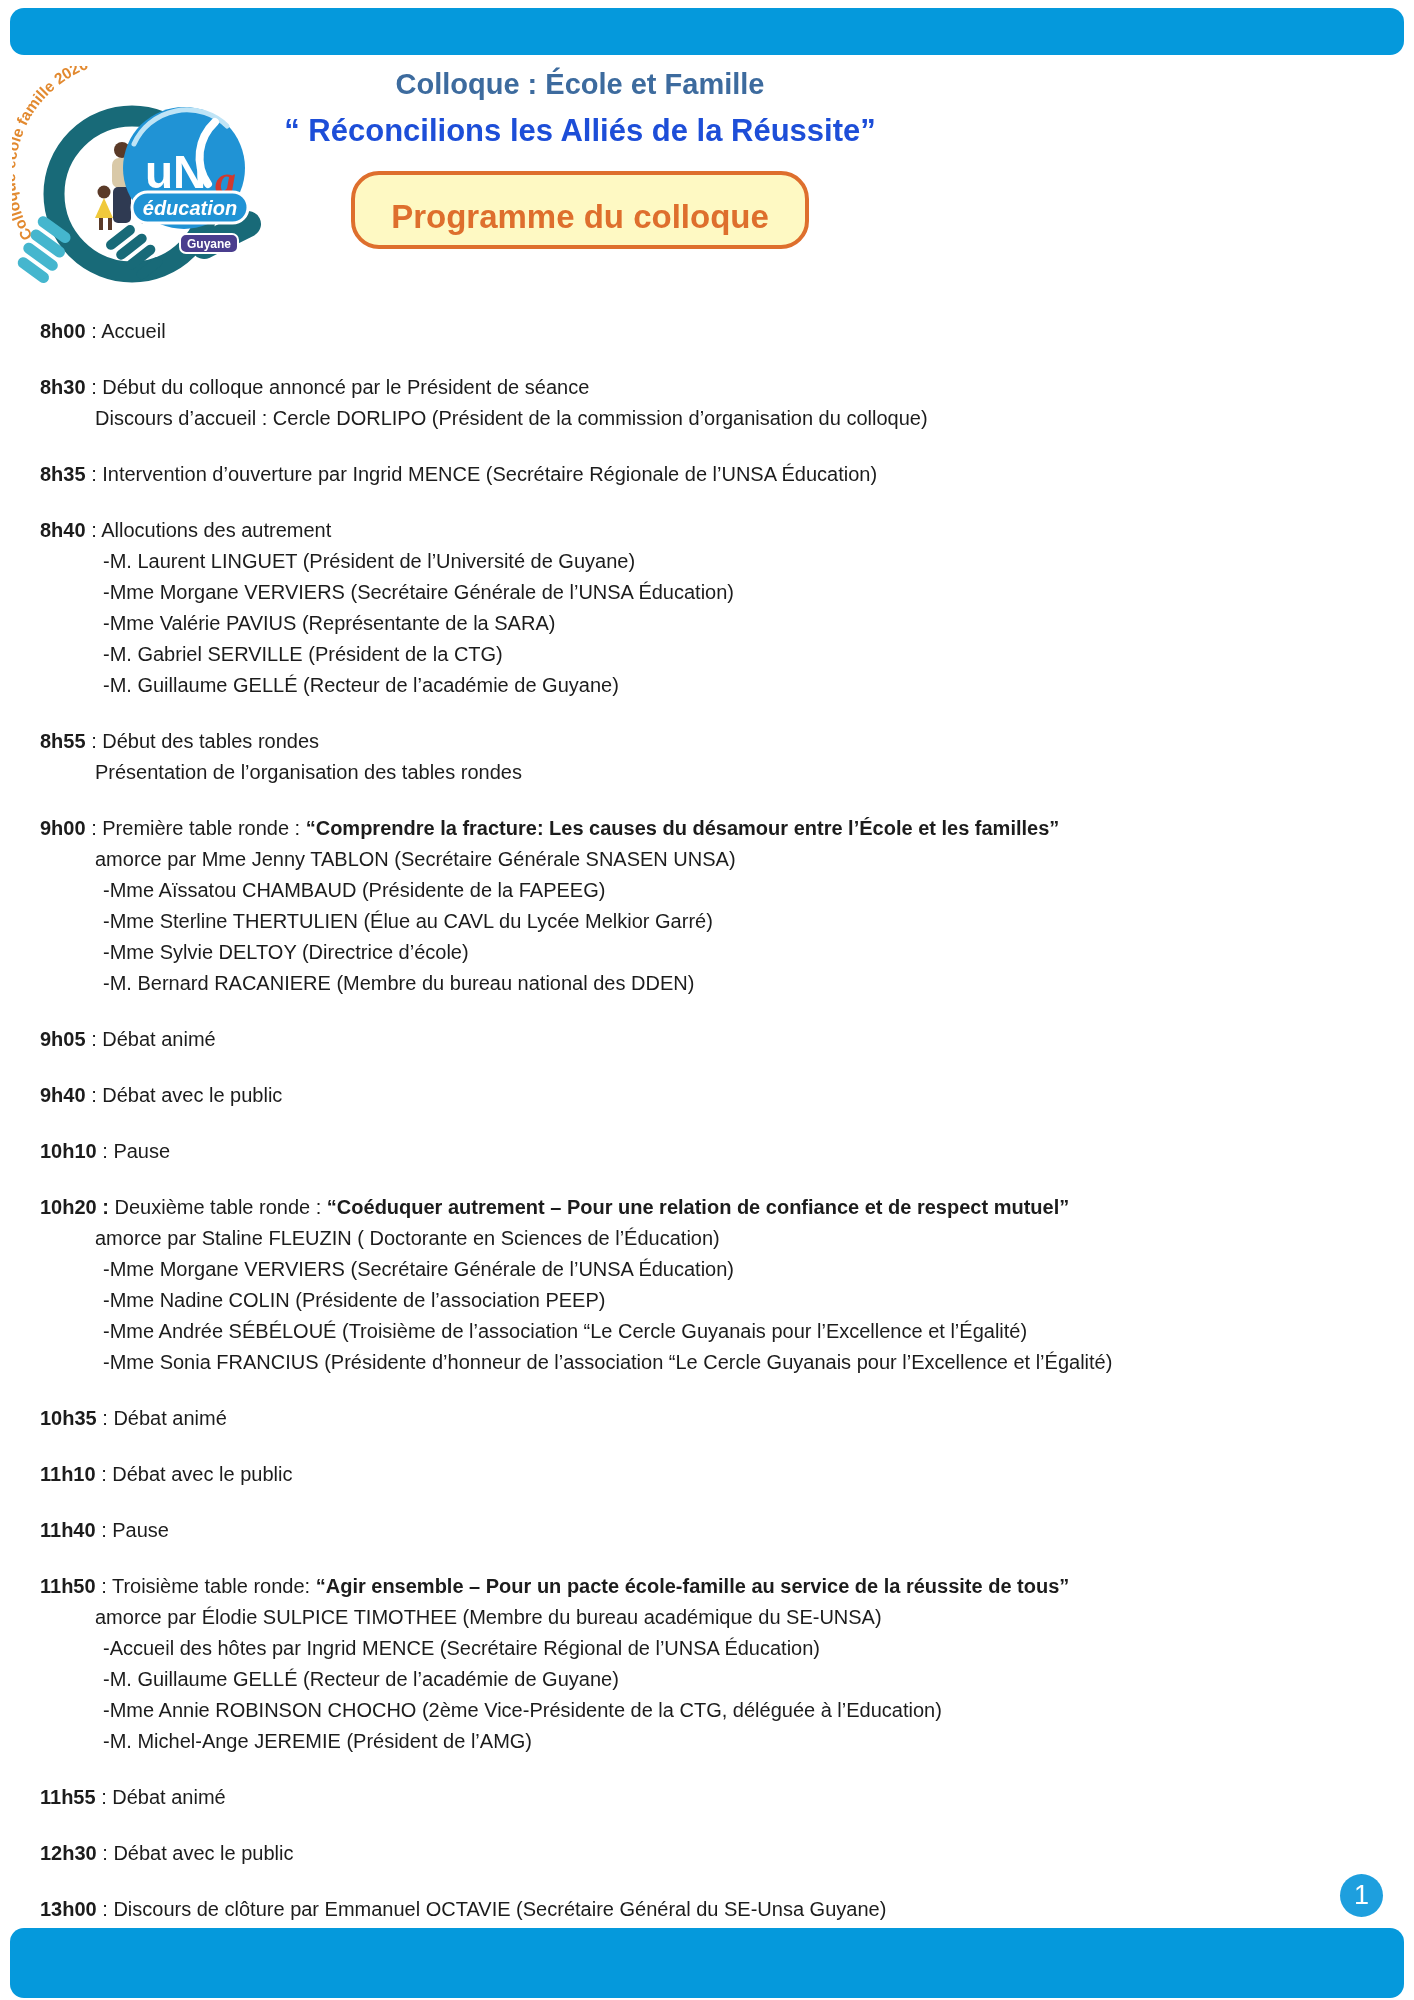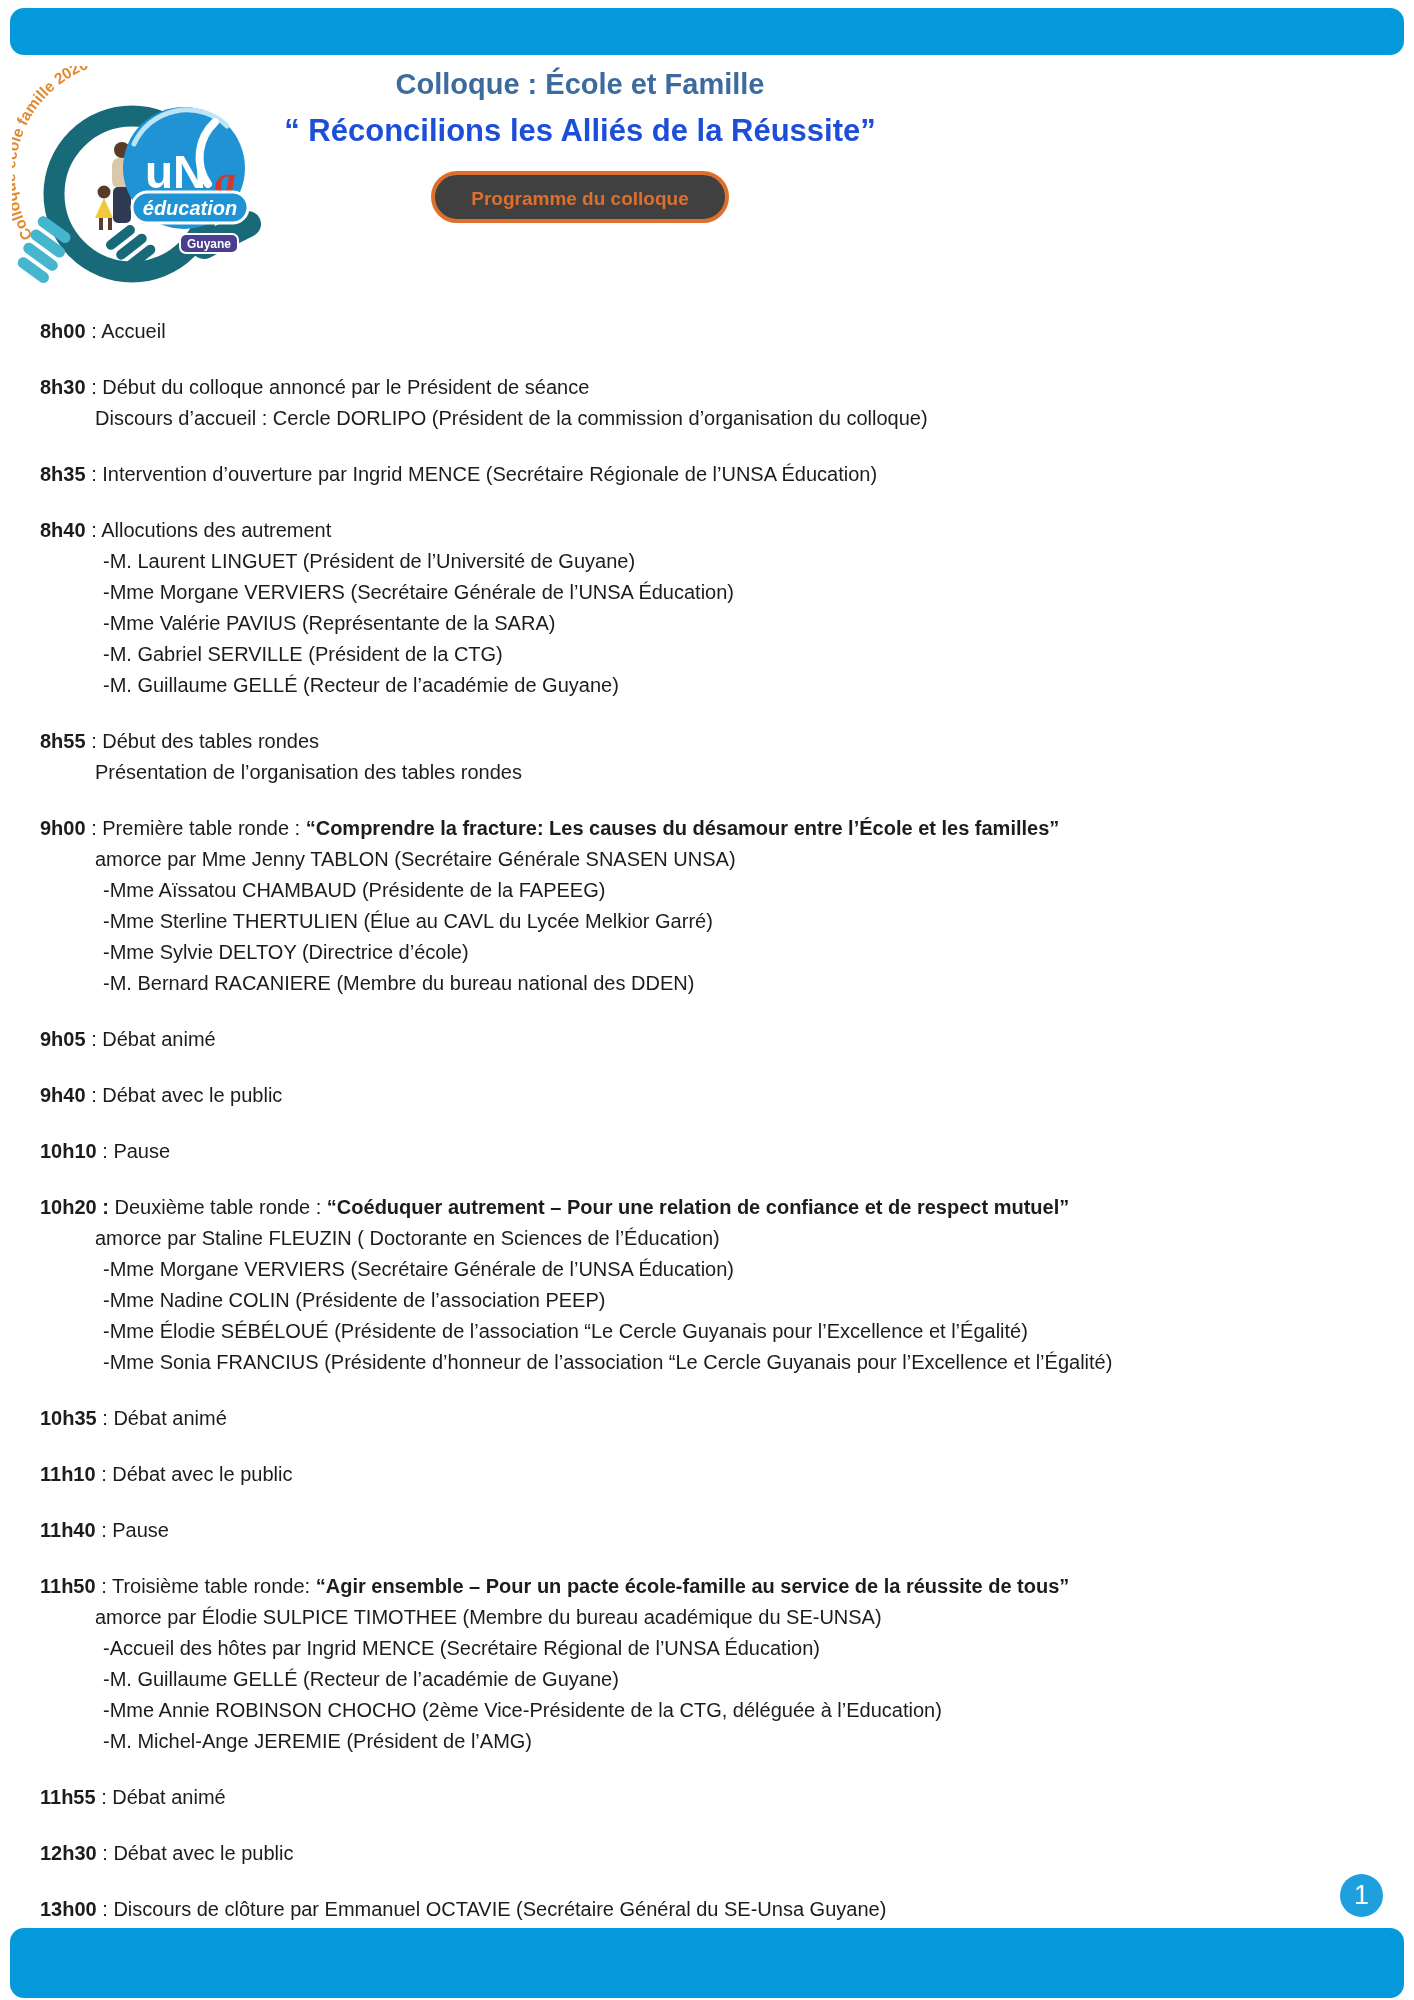--- a/index.html
+++ b/index.html
@@ -21,22 +21,22 @@
     position:absolute; left:250px; top:68px; width:660px; text-align:center;
   }
   .main-title {
     color:#3D6B9E; font-size:29px; font-weight:700; letter-spacing:0px;
   }
   .sub-title {
     margin-top:12px; color:#1d4ed8; font-size:31px; font-weight:700;
   }
   .badge {
     display:inline-block; margin-top:22px; border:4px solid #DE6F2D;
-    border-radius:28px; padding:13px 36px 9px 36px;
-    color:#DE6F2D; font-size:19px; font-weight:700; background:#404040;
+    border-radius:28px; padding:23px 36px 9px 36px;
+    color:#DE6F2D; font-size:33px; font-weight:700; background:#fef9c3;
   }
   .program {
     position:absolute; left:40px; top:316px; width:1340px;
     font-size:20px; line-height:31px; color:#1c1c1c;
   }
   .block { margin-bottom:25px; }
   .line { white-space:nowrap; }
   .line b { font-weight:700; }
   .indent0 { padding-left:0; }
   .indent1 { padding-left:55px; }
@@ -155,21 +155,21 @@
         <div class="line indent0"><b>9h40</b><span> : Débat avec le public</span></div>
       </div>
       <div class="block">
         <div class="line indent0"><b>10h10</b><span> : Pause</span></div>
       </div>
       <div class="block">
         <div class="line indent0"><b>10h20 :</b><span> Deuxième table ronde : </span><b>“Coéduquer autrement – Pour une relation de confiance et de respect mutuel”</b></div>
         <div class="line indent1"><span>amorce par Staline FLEUZIN ( Doctorante en Sciences de l’Éducation)</span></div>
         <div class="line indent2"><span>-Mme Morgane VERVIERS (Secrétaire Générale de l’UNSA Éducation)</span></div>
         <div class="line indent2"><span>-Mme Nadine COLIN (Présidente de l’association PEEP)</span></div>
-        <div class="line indent2"><span>-Mme Élodie SÉBÉLOUÉ (Présidente de l’association “Le Cercle Guyanais pour l’Excellence et l’Égalité)</span></div>
+        <div class="line indent2"><span>-Mme Andrée SÉBÉLOUÉ (Troisième de l’association “Le Cercle Guyanais pour l’Excellence et l’Égalité)</span></div>
         <div class="line indent2"><span>-Mme Sonia FRANCIUS (Présidente d’honneur de l’association “Le Cercle Guyanais pour l’Excellence et l’Égalité)</span></div>
       </div>
       <div class="block">
         <div class="line indent0"><b>10h35</b><span> : Débat animé</span></div>
       </div>
       <div class="block">
         <div class="line indent0"><b>11h10</b><span> : Débat avec le public</span></div>
       </div>
       <div class="block">
         <div class="line indent0"><b>11h40</b><span> : Pause</span></div>

